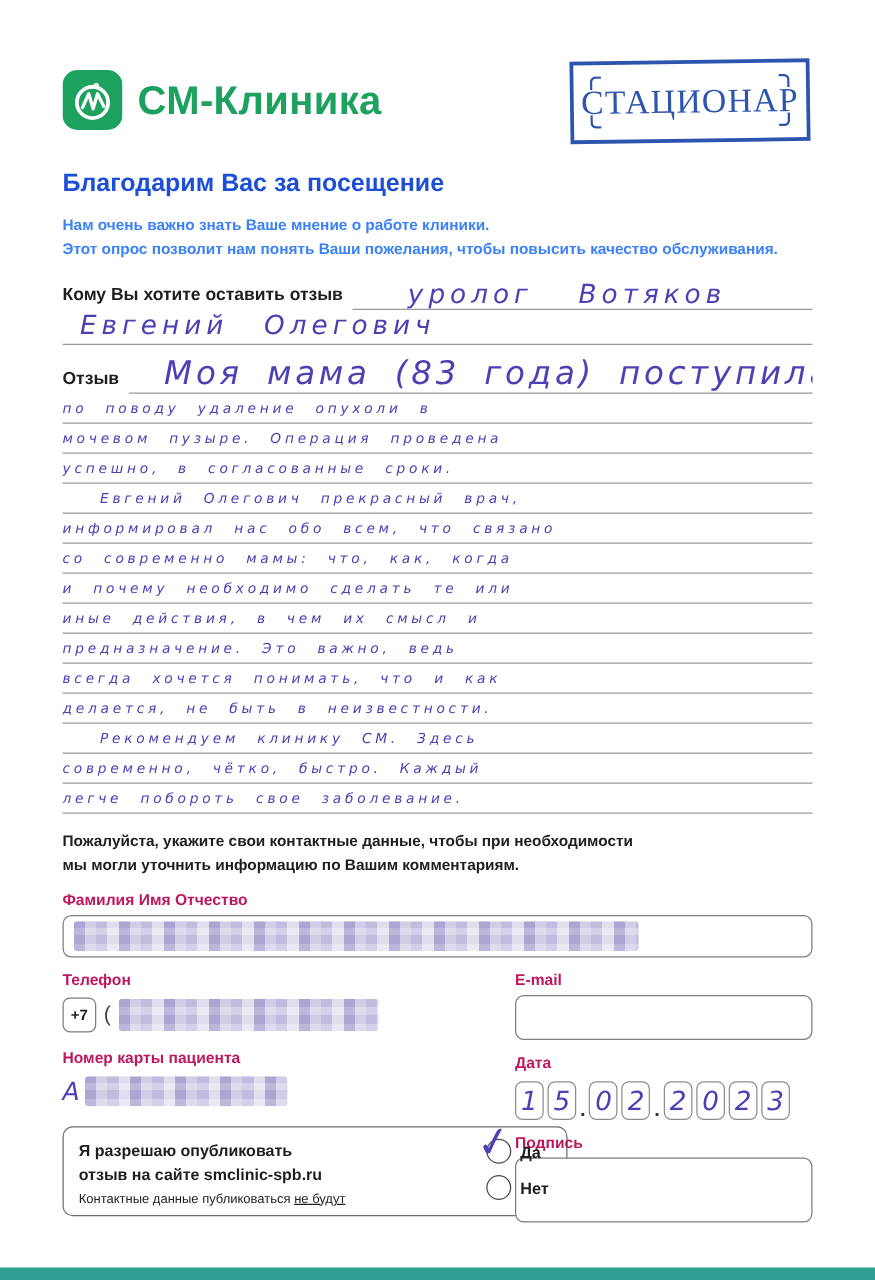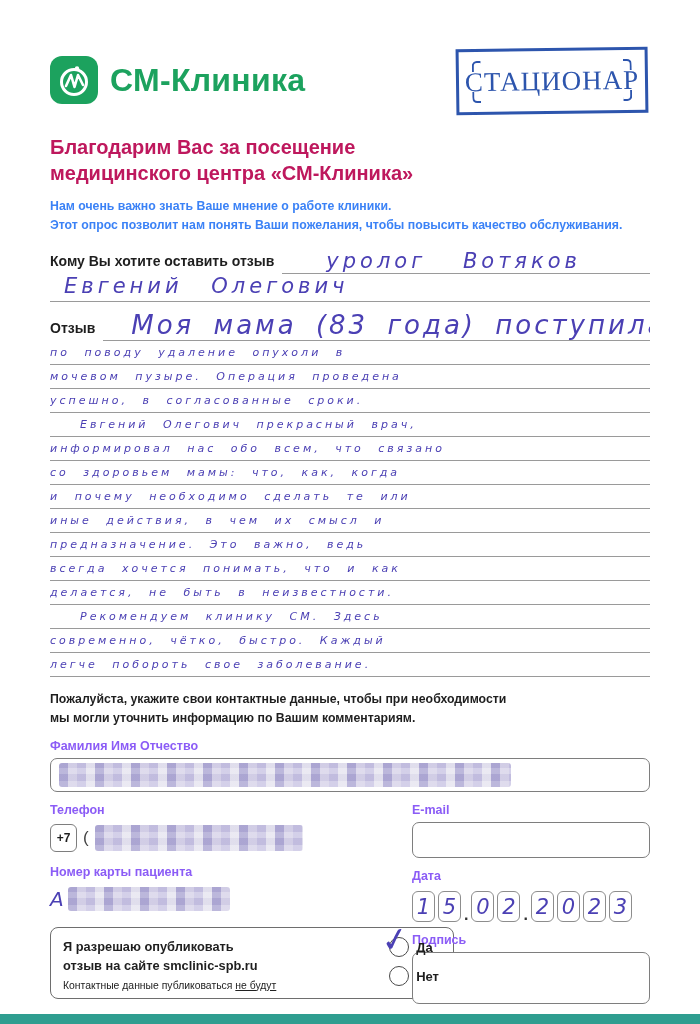--- a/index.html
+++ b/index.html
@@ -20,21 +20,21 @@
     border:3px solid #2d55ad; transform:rotate(-0.8deg);
     display:flex; align-items:center; justify-content:center; color:#2d55ad;
   }
   .stamp-text { font-family:"Liberation Serif", serif; font-size:27px; letter-spacing:1px; }
   .cm { position:absolute; width:9px; height:11px; border:0 solid #2d55ad; }
   .cm.tl { left:13px; top:9px;  border-left-width:2px; border-top-width:2px; border-top-left-radius:5px; }
   .cm.bl { left:13px; bottom:9px; border-left-width:2px; border-bottom-width:2px; border-bottom-left-radius:5px; }
   .cm.tr { right:13px; top:9px;  border-right-width:2px; border-top-width:2px; border-top-right-radius:5px; }
   .cm.br { right:13px; bottom:9px; border-right-width:2px; border-bottom-width:2px; border-bottom-right-radius:5px; }
 
-  .heading { margin-top:30px; font-size:20px; font-weight:700; color:#be185d; line-height:1.3; }
+  .heading { margin-top:30px; font-size:20px; font-weight:700; color:#1d4ed8; line-height:1.3; }
   .intro { margin-top:11px; font-size:12.3px; font-weight:600; line-height:1.55; color:#3b82f6; }
 
   
   .ink { font-family:"DejaVu Sans", sans-serif; font-style:italic; color:#4b40b4; }
 
   
   .wrow { display:flex; align-items:flex-end; }
   .wlabel { font-size:14px; font-weight:700; white-space:nowrap; padding-bottom:5px; }
   .wline { flex:1; border-bottom:1.4px solid #9a9a9a; margin-left:8px; overflow:hidden; white-space:nowrap; }
   .recipient { margin-top:14px; }
@@ -44,21 +44,21 @@
 
   .review { margin-top:8px; }
   .review .wline .ink { font-size:26px; letter-spacing:3px; word-spacing:8px; padding-left:28px; }
   .rline { height:24px; border-bottom:1.4px solid #9a9a9a; overflow:hidden; white-space:nowrap; }
   .rline .ink { font-size:11px; letter-spacing:3px; word-spacing:8px; line-height:23px; }
   .rline.indent { padding-left:30px; }
 
   .contact-note { margin-top:13px; font-size:12.3px; font-weight:600; line-height:1.55; }
 
   
-  .flabel { font-size:12.5px; font-weight:700; color:#8b5cf6; margin-top:11px; margin-bottom:5px; }
+  .flabel { font-size:12.5px; font-weight:700; color:#be185d; margin-top:11px; margin-bottom:5px; }
   .box { border:1.5px solid #7e7e7e; border-radius:7px; background:#fff; }
   .fio-box { height:34px; display:flex; align-items:center; padding:0 8px; }
   .redact {
     border-radius:3px;
     background-image:
       repeating-linear-gradient(90deg, rgba(106,96,176,.45) 0 9px, rgba(196,190,222,.55) 9px 18px, rgba(142,132,198,.38) 18px 27px, rgba(224,222,236,.65) 27px 36px),
       repeating-linear-gradient(0deg, rgba(255,255,255,.20) 0 6px, rgba(120,110,180,.22) 6px 13px);
   }
   .grid { display:flex; }
   .col-left { width:345px; flex:0 0 auto; }
@@ -116,21 +116,20 @@
           <circle cx="24" cy="26" r="12.5" fill="none" stroke="#ffffff" stroke-width="3"></circle>
           <path d="M16 30 L21 19 L24.5 31 L28 19 L33 29" fill="none" stroke="#ffffff" stroke-width="2.6" stroke-linecap="round" stroke-linejoin="round"></path>
           <circle cx="27" cy="12.5" r="2.2" fill="#ffffff"></circle>
         </svg>
       </span>
       <span class="logo-text">СМ-Клиника</span>
     </div>
 
     <div class="heading">
       <div>Благодарим Вас за посещение</div>
-      <div>медицинского центра «СМ-Клиника»</div>
     </div>
 
     <div class="intro">
       <div>Нам очень важно знать Ваше мнение о работе клиники.</div>
       <div>Этот опрос позволит нам понять Ваши пожелания, чтобы повысить качество обслуживания.</div>
     </div>
 
     <div class="recipient">
       <div class="wrow">
         <span class="wlabel">Кому Вы хотите оставить отзыв</span>
@@ -142,21 +141,21 @@
     <div class="review">
       <div class="wrow">
         <span class="wlabel">Отзыв</span>
         <span class="wline"><span class="ink">Моя мама (83 года) поступила</span></span>
       </div>
       <div class="rline"><span class="ink">по поводу удаление опухоли в</span></div>
       <div class="rline"><span class="ink">мочевом пузыре. Операция проведена</span></div>
       <div class="rline"><span class="ink">успешно, в согласованные сроки.</span></div>
       <div class="rline indent"><span class="ink">Евгений Олегович прекрасный врач,</span></div>
       <div class="rline"><span class="ink">информировал нас обо всем, что связано</span></div>
-      <div class="rline"><span class="ink">со здоровьем мамы: что, как, когда</span></div>
+      <div class="rline"><span class="ink">со современно мамы: что, как, когда</span></div>
       <div class="rline"><span class="ink">и почему необходимо сделать те или</span></div>
       <div class="rline"><span class="ink">иные действия, в чем их смысл и</span></div>
       <div class="rline"><span class="ink">предназначение. Это важно, ведь</span></div>
       <div class="rline"><span class="ink">всегда хочется понимать, что и как</span></div>
       <div class="rline"><span class="ink">делается, не быть в неизвестности.</span></div>
       <div class="rline indent"><span class="ink">Рекомендуем клинику СМ. Здесь</span></div>
       <div class="rline"><span class="ink">современно, чётко, быстро. Каждый</span></div>
       <div class="rline"><span class="ink">легче побороть свое заболевание.</span></div>
     </div>
 

